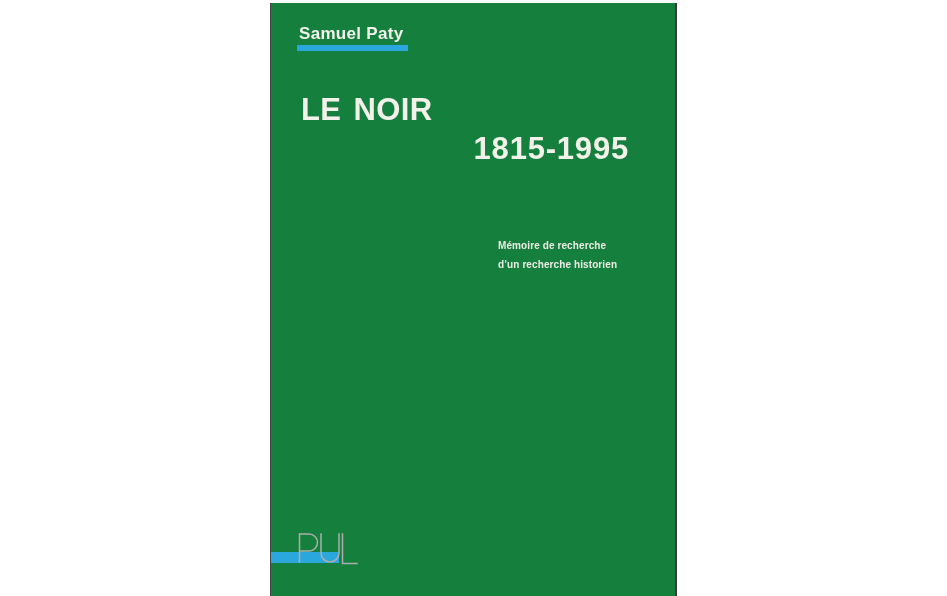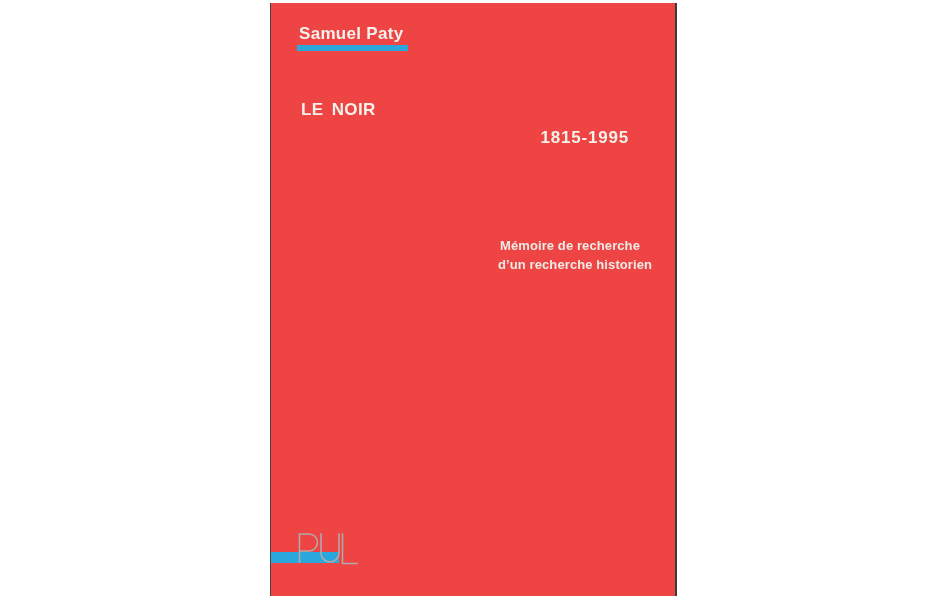--- a/index.html
+++ b/index.html
@@ -17,21 +17,21 @@
     width: 947px;
     height: 596px;
     background: #ffffff;
   }
   .cover {
     position: absolute;
     left: 270px;
     top: 3px;
     width: 407px;
     height: 593px;
-    background: #ef4444;
+    background: #15803d;
     box-sizing: border-box;
     border-left: 1px solid #454545;
     border-right: 2px solid #3a3a3a;
   }
   
   .author-block {
     position: absolute;
     left: 26px;
     top: 21px;
   }
@@ -51,40 +51,41 @@
     height: 6px;
     background: #2aa8de;
   }
   
   .title-block {
     position: absolute;
     left: 30px;
     top: 93px;
     width: 328px;
     color: #f2f1ea;
-    font-size: 17px;
+    font-size: 31px;
     font-weight: bold;
     line-height: 28px;
     letter-spacing: 0.4px;
     word-spacing: 3px;
     white-space: nowrap;
   }
   .title-line-right {
     text-align: right;
     letter-spacing: 0.8px;
+    margin-top: 11px;
   }
   
   .subtitle-block {
     position: absolute;
     left: 227px;
     top: 234px;
     width: 142px;
-    text-align: right;
+    text-align: left;
     color: #edebe5;
-    font-size: 13px;
+    font-size: 10px;
     font-weight: bold;
     line-height: 18.5px;
     letter-spacing: 0.1px;
     white-space: nowrap;
   }
   
   .logo-wrap {
     position: absolute;
     left: 0;
     top: 528px;

